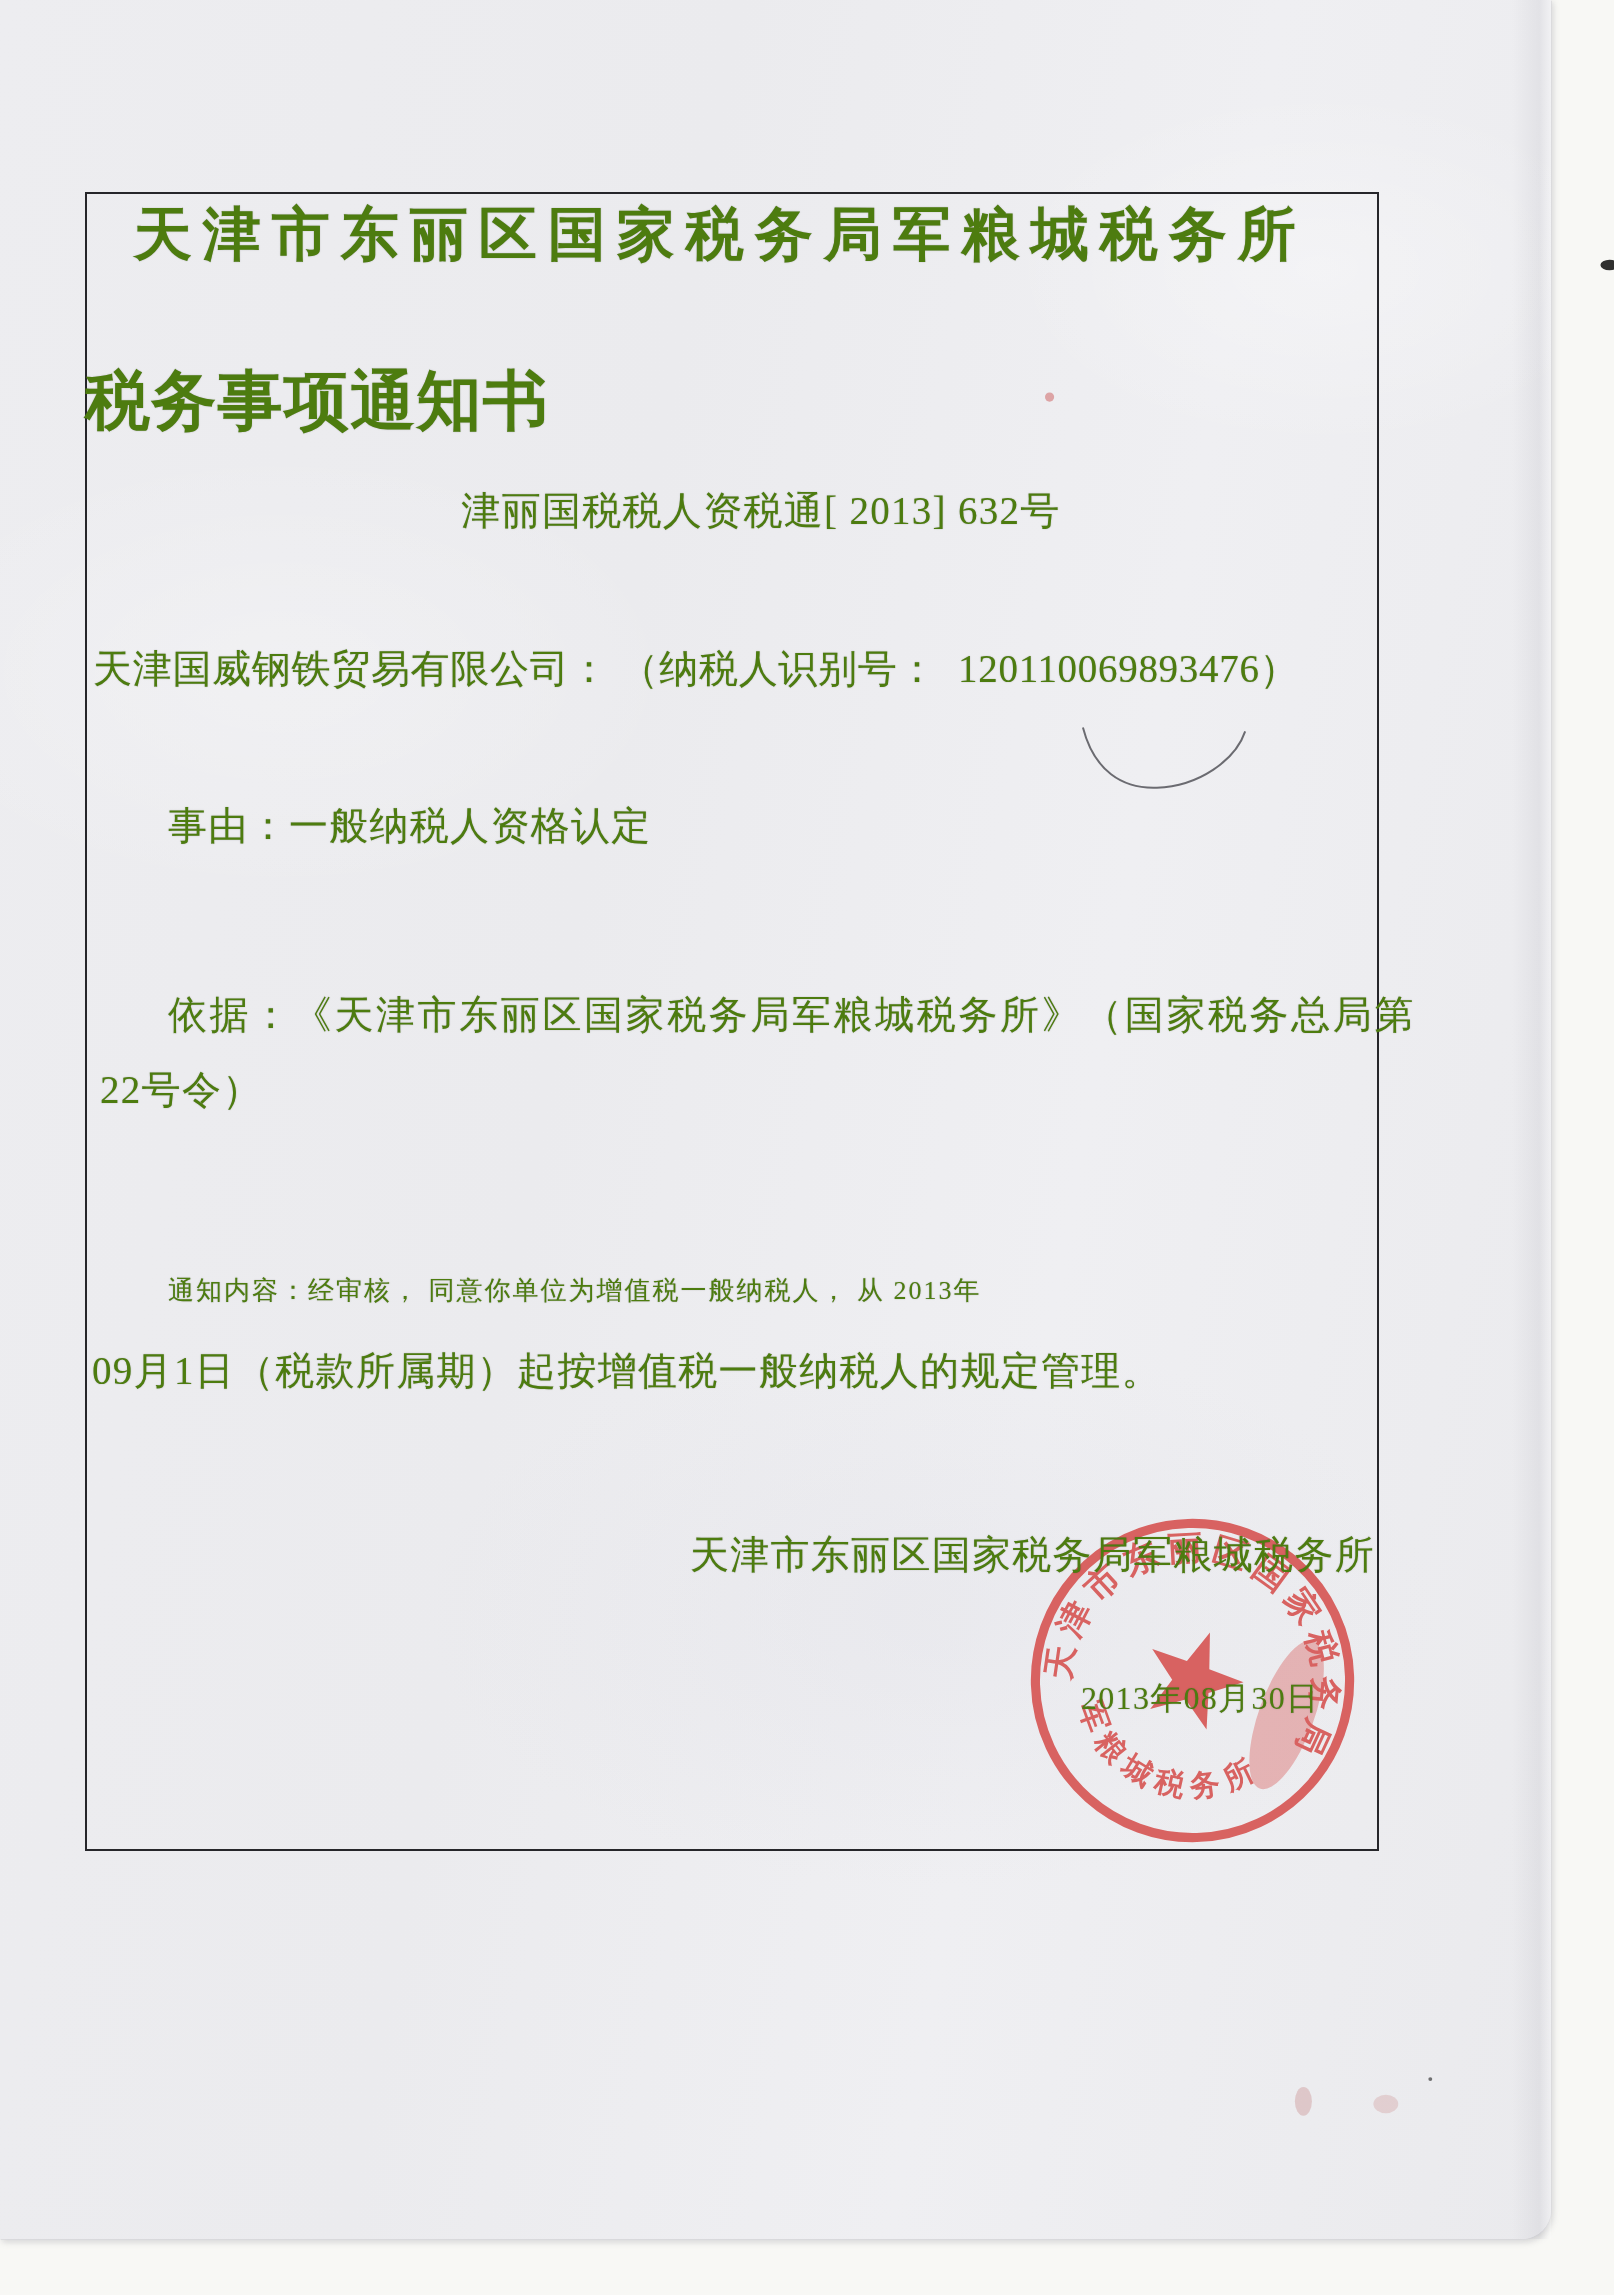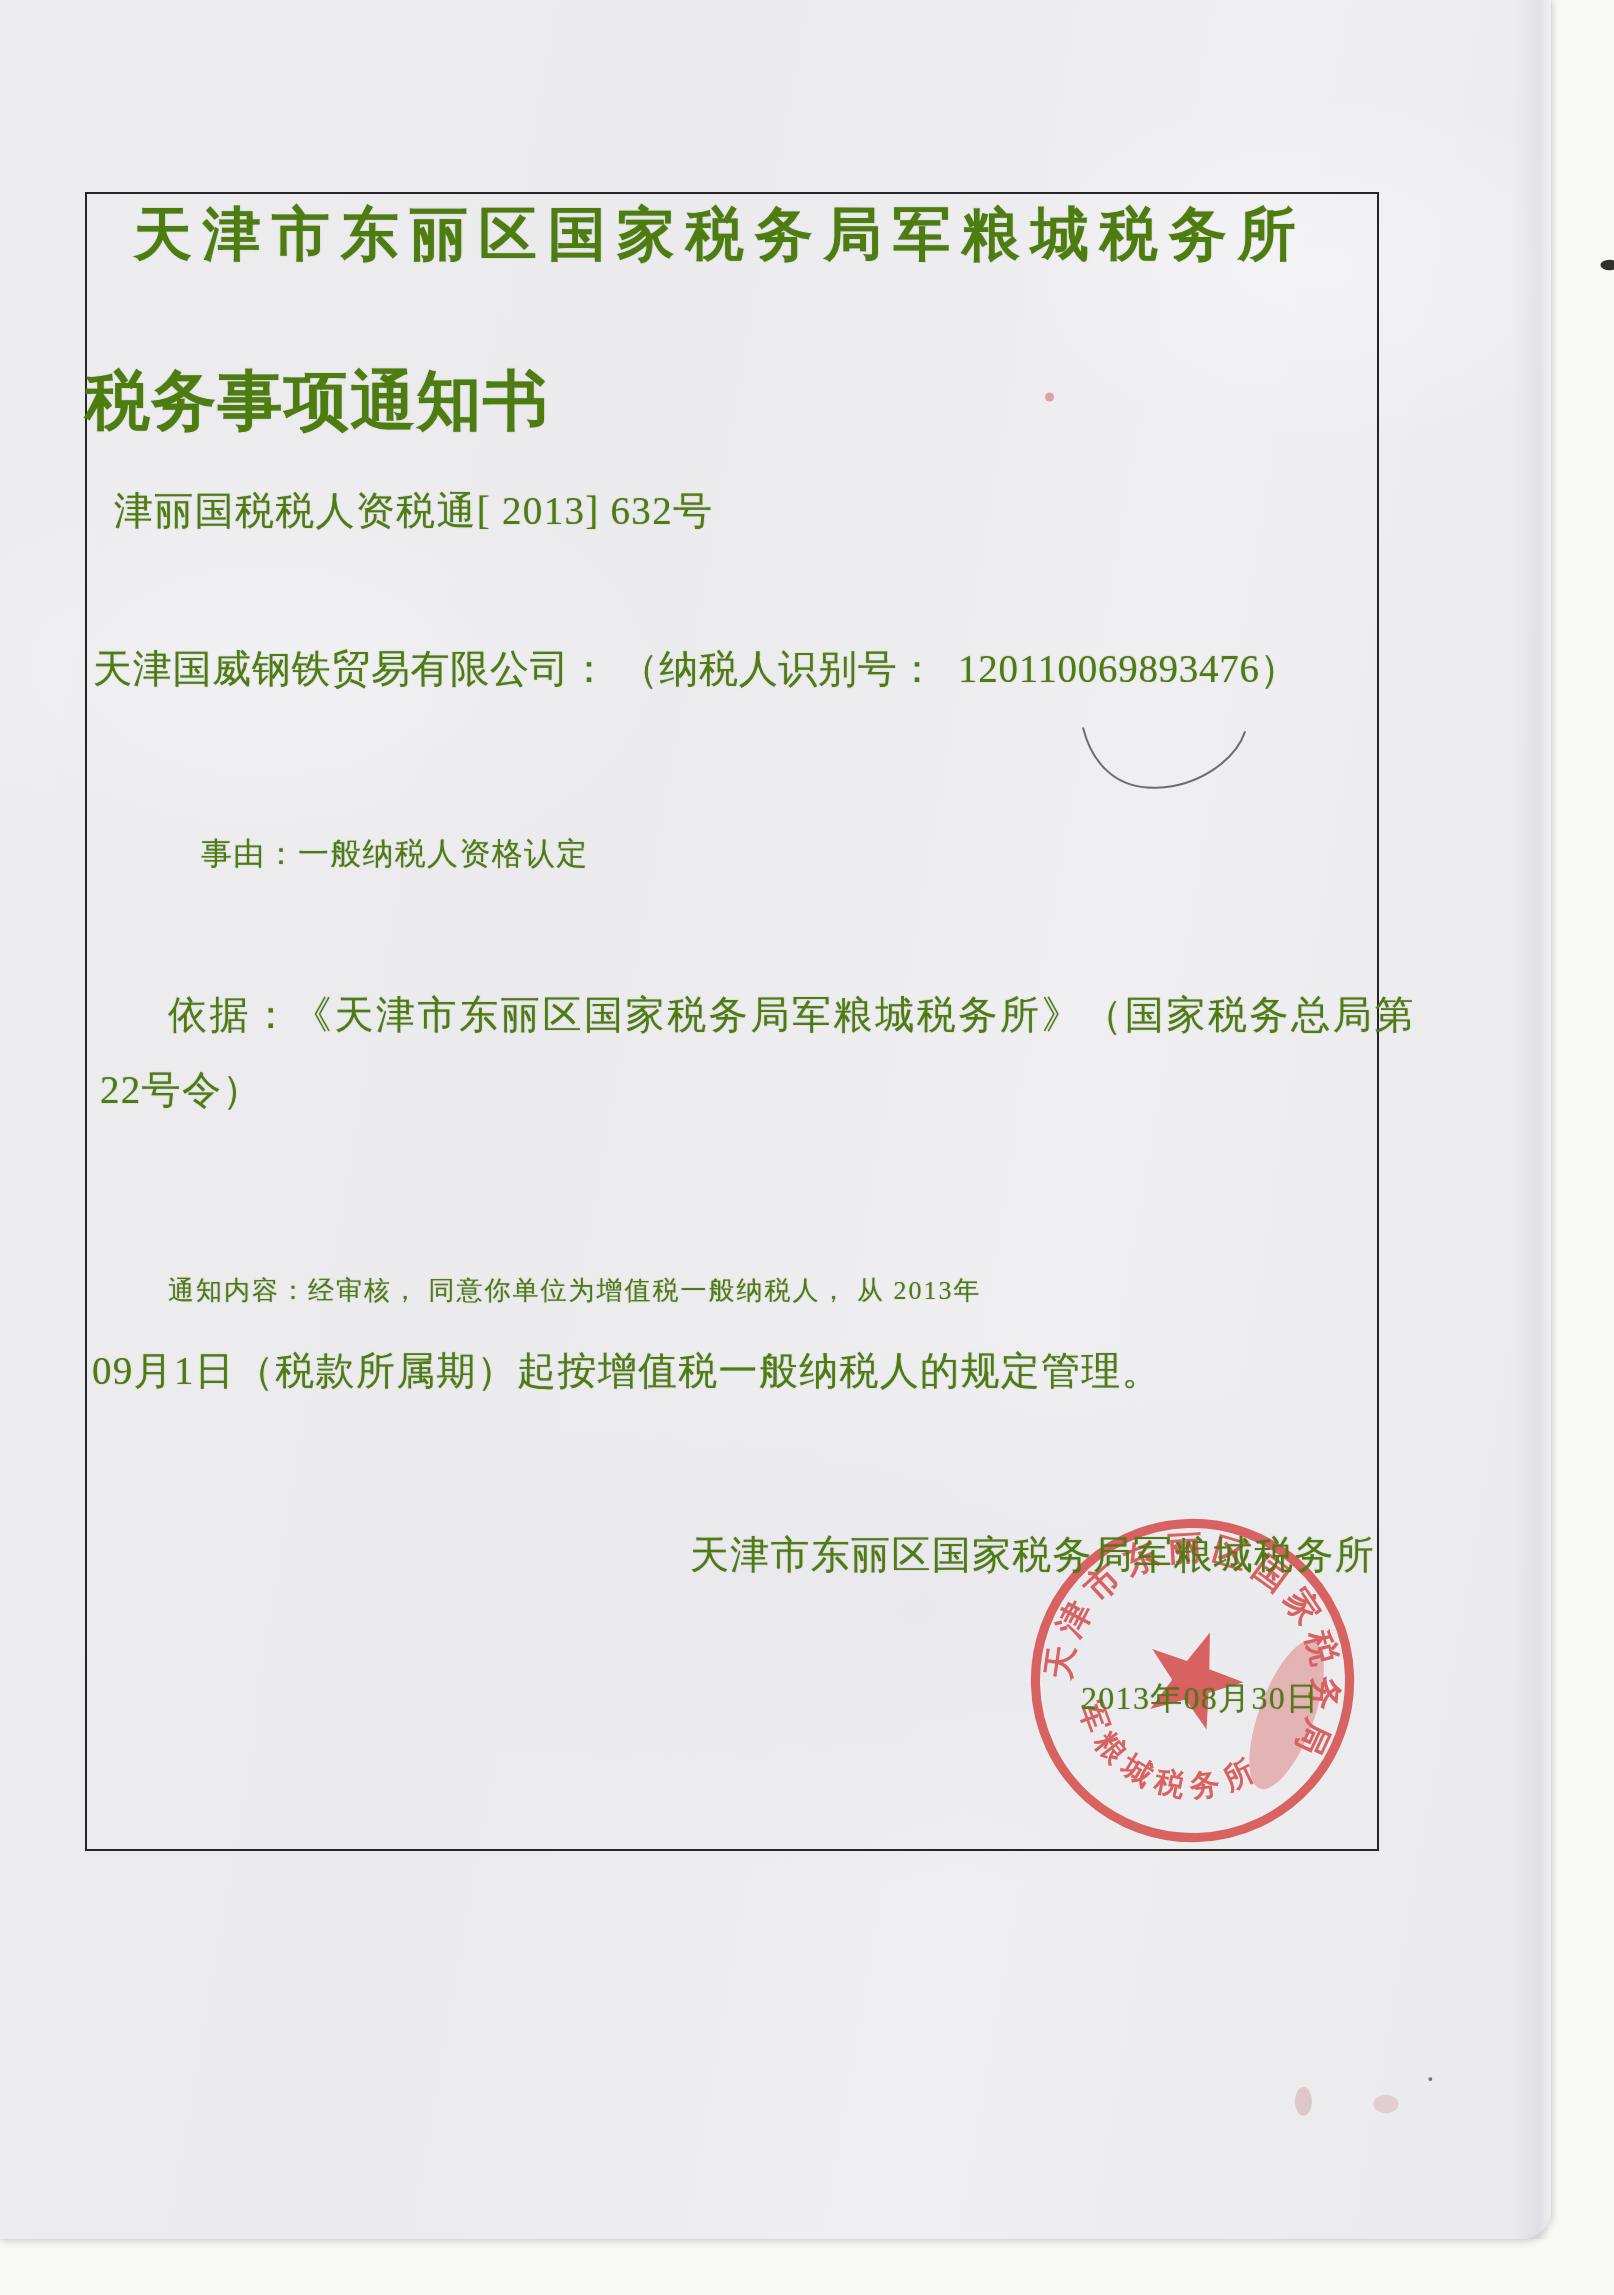--- a/index.html
+++ b/index.html
@@ -30,24 +30,24 @@
     border:2.6px solid #26262a;box-sizing:border-box;
   }
   .line{
     position:absolute;color:#4d7c0f;white-space:pre;line-height:1.15;
     text-shadow:0 0 1.3px rgba(40,40,48,.35);
   }
   .t-issuer{left:85px;top:202px;width:1294px;text-align:center;
     font-size:58px;font-weight:bold;letter-spacing:11px;transform:translateX(-11.8px);}
   .t-doc{left:85px;top:364px;width:1294px;
     font-size:65px;font-weight:bold;letter-spacing:1.3px;}
-  .t-num{left:85px;top:489px;width:1294px;text-align:left;
+  .t-num{left:85px;top:489px;width:1294px;text-align:center;
     font-size:39px;letter-spacing:1.3px;transform:translateX(29px);}
   .t-recipient{left:93px;top:647px;font-size:39px;letter-spacing:0.7px;}
-  .t-subject{left:168px;top:836px;font-size:31px;letter-spacing:1.3px;margin-left:33px;}
+  .t-subject{left:168px;top:804px;font-size:39px;letter-spacing:1.3px;}
   .t-basis1{left:168px;top:993px;font-size:39px;letter-spacing:2.6px;}
   .t-basis2{left:100px;top:1068px;font-size:39px;letter-spacing:1.3px;}
   .t-notice1{left:168px;top:1276px;font-size:26px;letter-spacing:2px;}
   .t-notice2{left:92px;top:1349px;font-size:39px;letter-spacing:1.3px;}
   .t-sign{left:85px;top:1533px;width:1290px;text-align:right;font-size:39px;letter-spacing:1.3px;z-index:3;}
   .t-date{left:1081px;top:1680px;font-size:32px;letter-spacing:1.3px;z-index:3;}
   .seal{position:absolute;left:1021px;top:1509px;width:343px;height:343px;z-index:2;opacity:.88;}
   .artifacts{position:absolute;left:0;top:0;width:1615px;height:2295px;z-index:4;pointer-events:none;}
 </style>
 </head>

